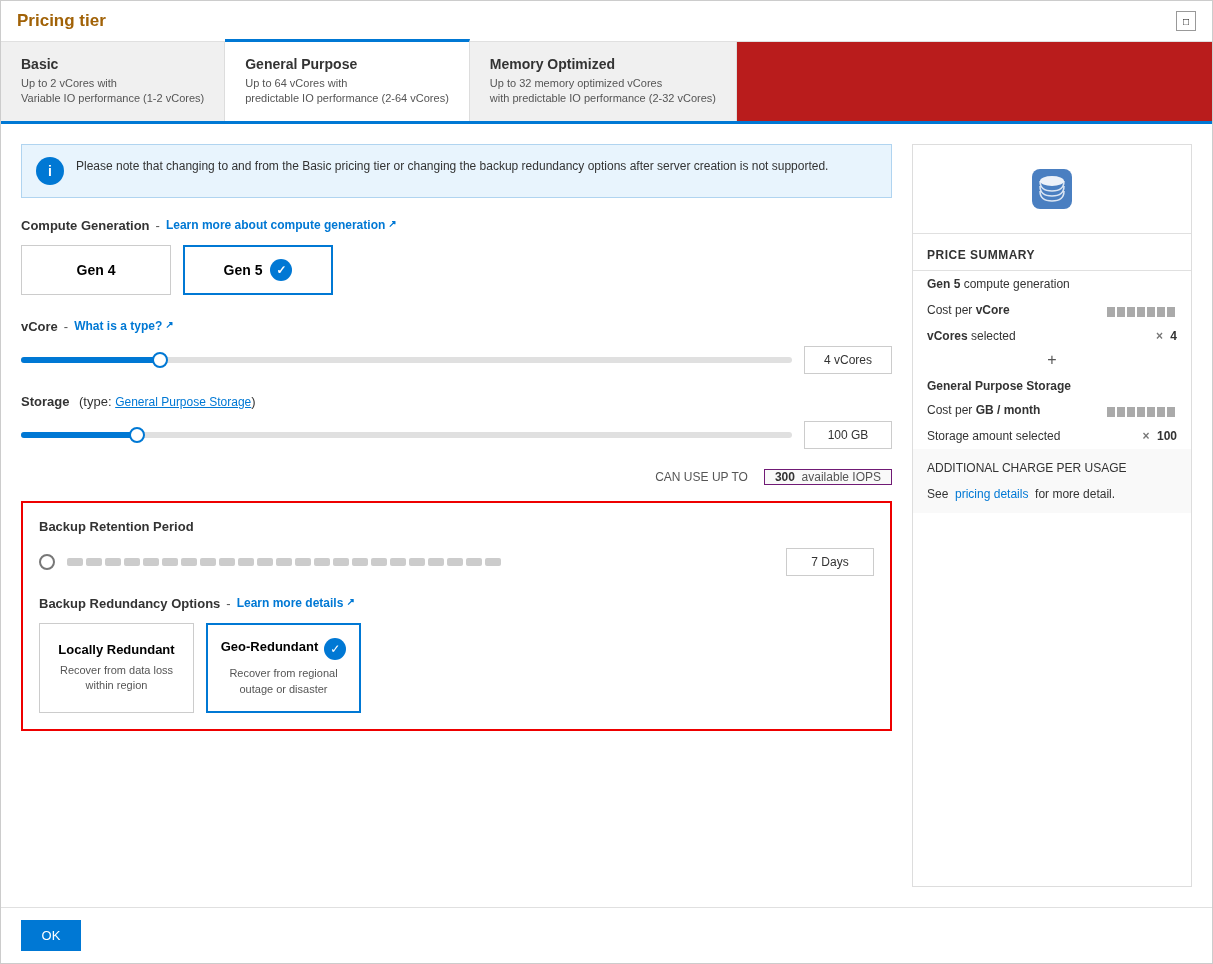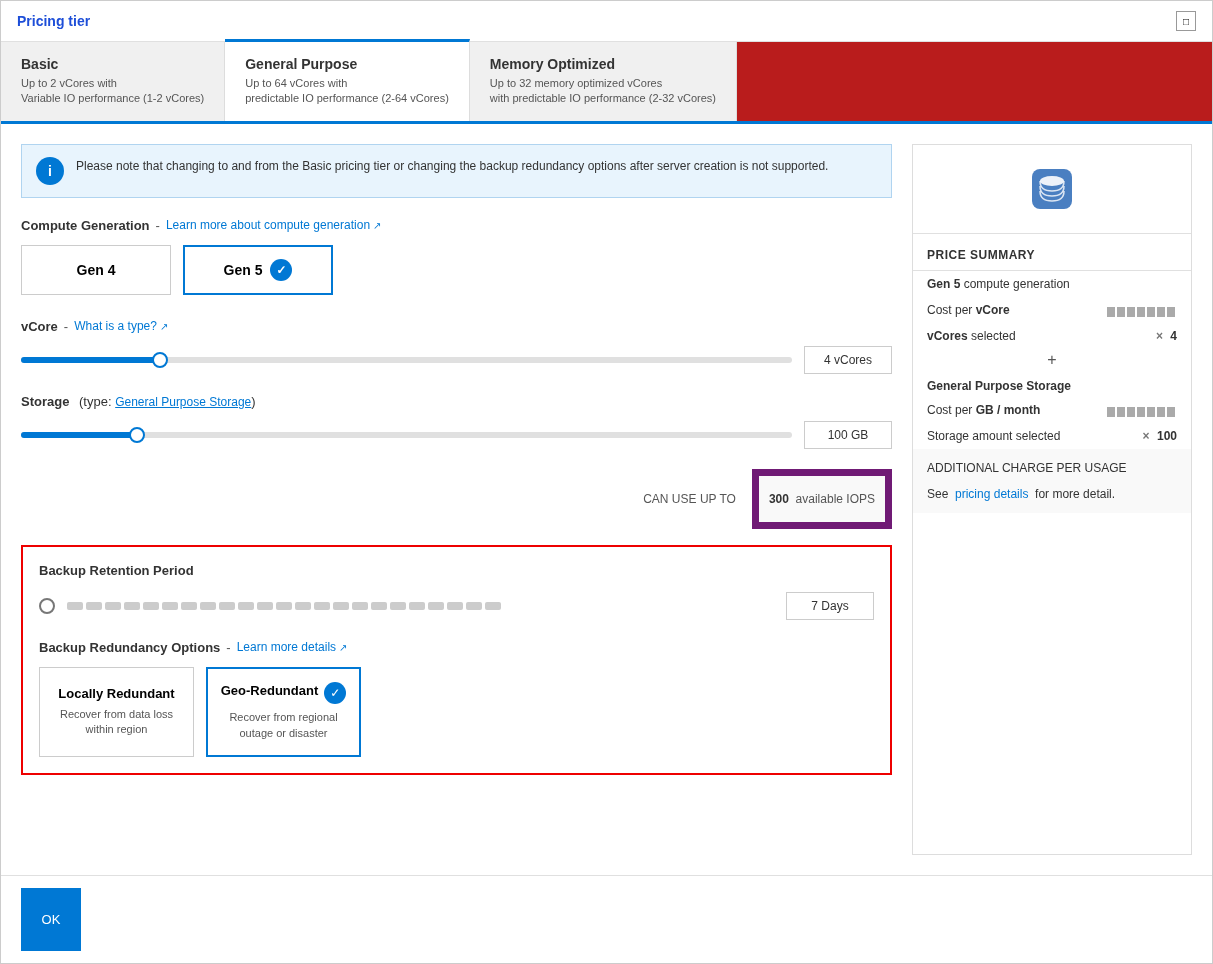--- a/index.html
+++ b/index.html
@@ -17,23 +17,23 @@
     .dialog-titlebar {
       display: flex;
       align-items: center;
       justify-content: space-between;
       padding: 10px 16px;
       border-bottom: 1px solid #e0e0e0;
       background: #fff;
     }
 
     .dialog-title {
-      font-size: 14px;
+      font-size: 17px;
       font-weight: 600;
-      color: #1d4ed8;
+      color: #a16207;
     }
 
     .dialog-close {
       width: 20px;
       height: 20px;
       border: 1px solid #999;
       background: #fff;
       cursor: pointer;
       display: flex;
       align-items: center;
@@ -132,24 +132,24 @@
       color: #333;
       margin-bottom: 12px;
       display: flex;
       align-items: center;
       gap: 6px;
     }
 
     .section-link {
       font-size: 12px;
       color: #0078d4;
-      font-weight: normal;
+      font-weight: bold;
       text-decoration: none;
       display: flex;
-      align-items: center;
+      align-items: flex-start;
       gap: 3px;
     }
 
     .external-icon {
       font-size: 10px;
       color: #0078d4;
     }
 
     
     .gen-buttons {
@@ -262,22 +262,22 @@
       font-size: 12px;
       color: #555;
     }
 
     .iops-value {
       font-weight: 700;
       color: #333;
     }
 
     .iops-box {
-      border: 7px solid #701a75;
-      padding: 16px 10px;
+      border: 1px solid #701a75;
+      padding: 0 10px;
       font-size: 12px;
       background: #f9f9f9;
     }
 
     
     .backup-section {
       border: 2px solid #e00;
       padding: 16px;
       margin-bottom: 20px;
     }
@@ -375,21 +375,21 @@
     .dialog-footer {
       padding: 12px 20px;
       border-top: 1px solid #e0e0e0;
       background: #fff;
     }
 
     .ok-btn {
       background: #0078d4;
       color: #fff;
       border: none;
-      padding: 24px 20px;
+      padding: 8px 20px;
       font-size: 13px;
       cursor: pointer;
       min-width: 60px;
     }
 
     
     .price-panel-header {
       display: flex;
       flex-direction: column;
       align-items: center;

